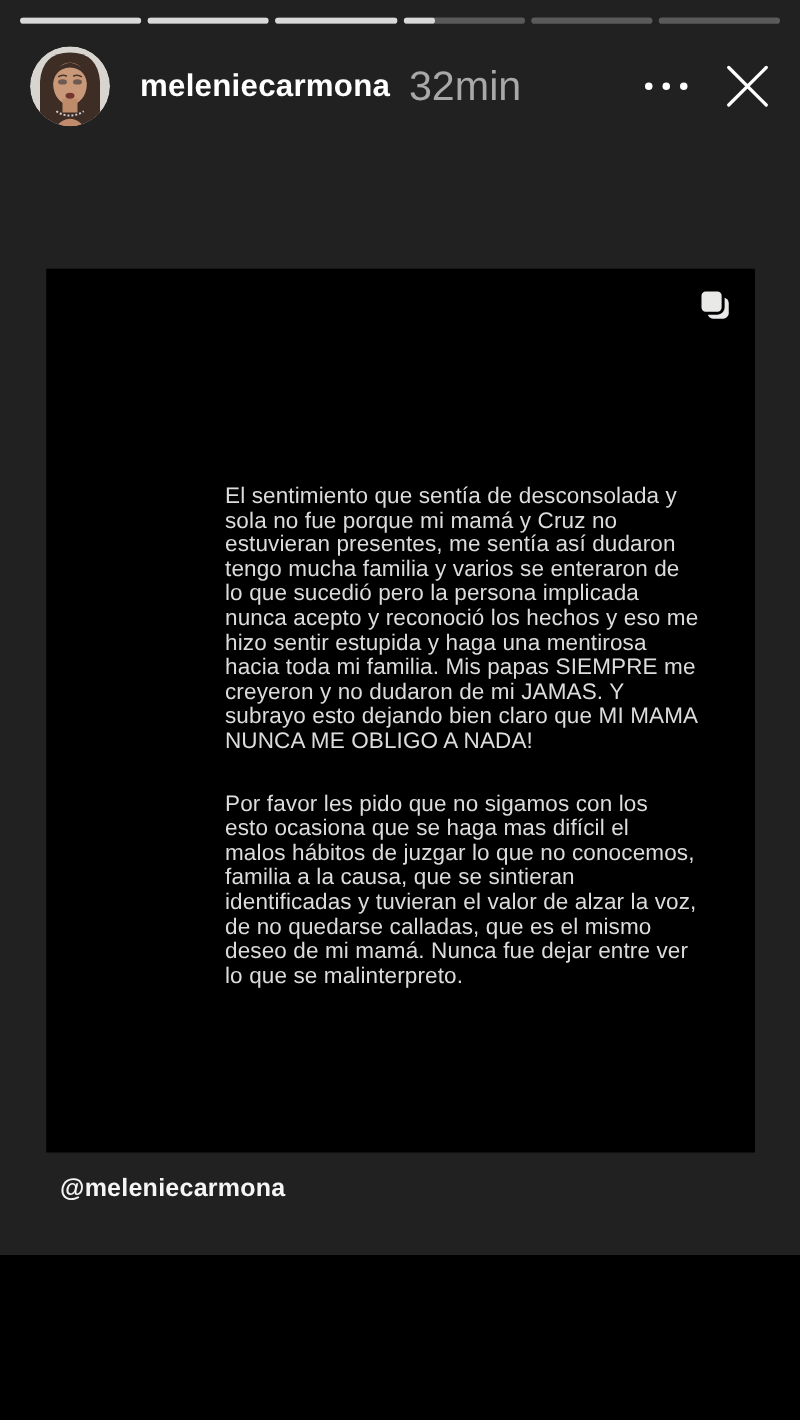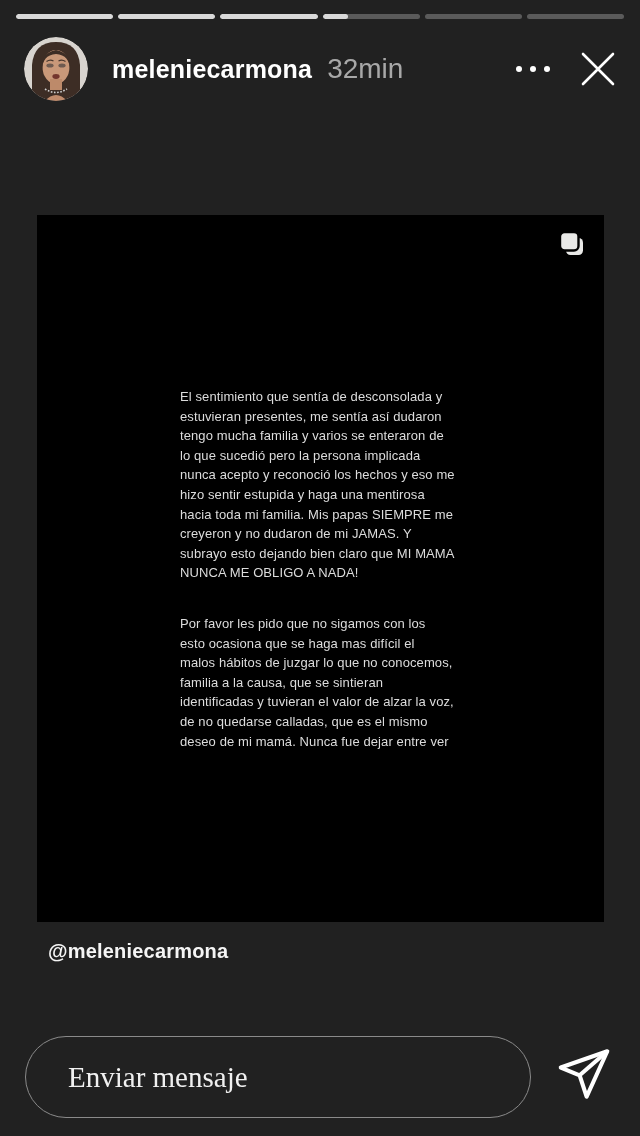--- a/index.html
+++ b/index.html
@@ -2,21 +2,21 @@
 <html><head>
 <meta charset="utf-8">
 <style>
   * { margin: 0; padding: 0; box-sizing: border-box; }
   html, body { background: #000; }
   body { font-family: "Liberation Sans", sans-serif; }
 
   .screen {
     position: relative;
     width: 640px;
-    height: 1136px;
+    height: 1004px;
     margin: 0 auto;
     background: #212121;
     overflow: hidden;
   }
 
   
   .progress-row {
     position: absolute;
     top: 14px; left: 16px; right: 16px;
     height: 5px;
@@ -54,21 +54,21 @@
     margin-left: 24px;
     color: #ffffff;
     font-size: 25px;
     font-weight: bold;
     letter-spacing: 0.2px;
     white-space: nowrap;
   }
   .timestamp {
     margin-left: 15px;
     color: #a8a8a8;
-    font-size: 28px;
+    font-size: 33px;
     white-space: nowrap;
   }
   .header-spacer { flex: 1; }
   .more-button {
     width: 46px; height: 46px;
     display: flex;
     align-items: center;
     justify-content: center;
     gap: 8px;
     background: none; border: none; cursor: pointer;
@@ -93,21 +93,21 @@
   .carousel-icon {
     position: absolute;
     top: 16px; right: 19px;
     width: 26px; height: 26px;
   }
   .card-text {
     position: absolute;
     left: 143px; top: 172px;
     width: 308px;
     color: #dcdcdc;
-    font-size: 13px;
+    font-size: 18px;
     line-height: 19.6px;
     letter-spacing: 0.1px;
   }
   .card-paragraph-2 { margin-top: 31px; }
   .text-line { white-space: nowrap; }
 
   
   .mention {
     position: absolute;
     left: 48px; top: 940px;
@@ -210,38 +210,40 @@
   </div>
 
   <div class="story-card">
     <svg class="carousel-icon" viewBox="0 0 26 26">
       <rect x="7" y="7" width="17" height="17" rx="4.5" fill="#e9e9e7"></rect>
       <rect x="1" y="1" width="18.5" height="18.5" rx="4.5" fill="#e9e9e7" stroke="#000000" stroke-width="2.4"></rect>
     </svg>
     <div class="card-text">
       <div class="card-paragraph-1">
           <div class="text-line">El sentimiento que sentía de desconsolada y</div>
+          <div class="text-line">sola no fue porque mi mamá y Cruz no</div>
           <div class="text-line">estuvieran presentes, me sentía así dudaron</div>
           <div class="text-line">tengo mucha familia y varios se enteraron de</div>
           <div class="text-line">lo que sucedió pero la persona implicada</div>
           <div class="text-line">nunca acepto y reconoció los hechos y eso me</div>
           <div class="text-line">hizo sentir estupida y haga una mentirosa</div>
           <div class="text-line">hacia toda mi familia. Mis papas SIEMPRE me</div>
           <div class="text-line">creyeron y no dudaron de mi JAMAS. Y</div>
           <div class="text-line">subrayo esto dejando bien claro que MI MAMA</div>
           <div class="text-line">NUNCA ME OBLIGO A NADA!</div>
         </div>
       <div class="card-paragraph-2">
           <div class="text-line">Por favor les pido que no sigamos con los</div>
           <div class="text-line">esto ocasiona que se haga mas difícil el</div>
           <div class="text-line">malos hábitos de juzgar lo que no conocemos,</div>
           <div class="text-line">familia a la causa, que se sintieran</div>
           <div class="text-line">identificadas y tuvieran el valor de alzar la voz,</div>
           <div class="text-line">de no quedarse calladas, que es el mismo</div>
           <div class="text-line">deseo de mi mamá. Nunca fue dejar entre ver</div>
+          <div class="text-line">lo que se malinterpreto.</div>
         </div>
     </div>
   </div>
 
   <div class="mention">@meleniecarmona</div>
 
   <input class="composer-input" type="text" placeholder="Enviar mensaje" style="">
   <button class="send-button">
     <svg viewBox="0 0 24 24" width="62" height="62">
       <path d="M21.4 3.2 L3.4 9.5 L10.7 12.5 L13.4 20.8 Z" fill="none" stroke="#ffffff" stroke-width="1.6" stroke-linejoin="round"></path>

